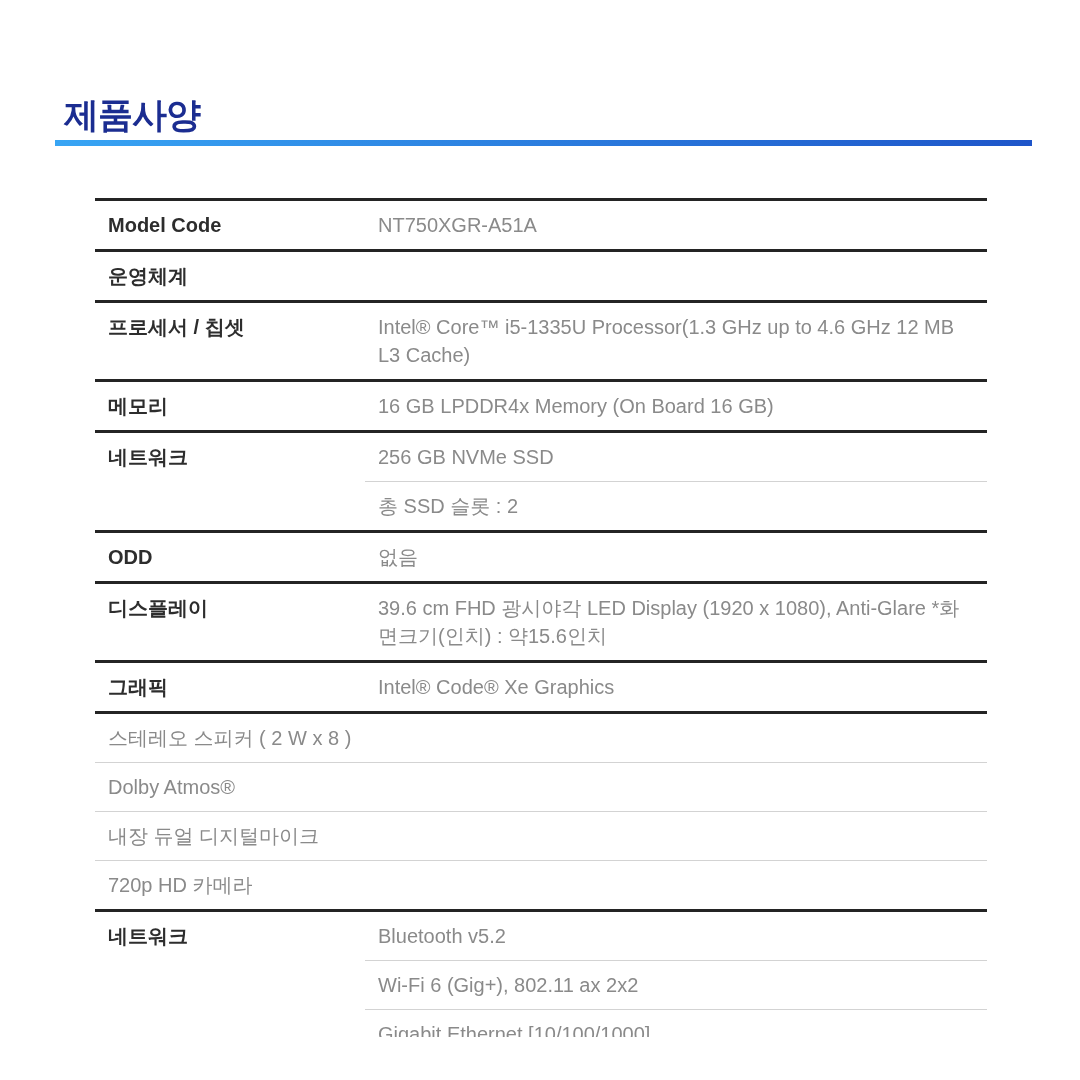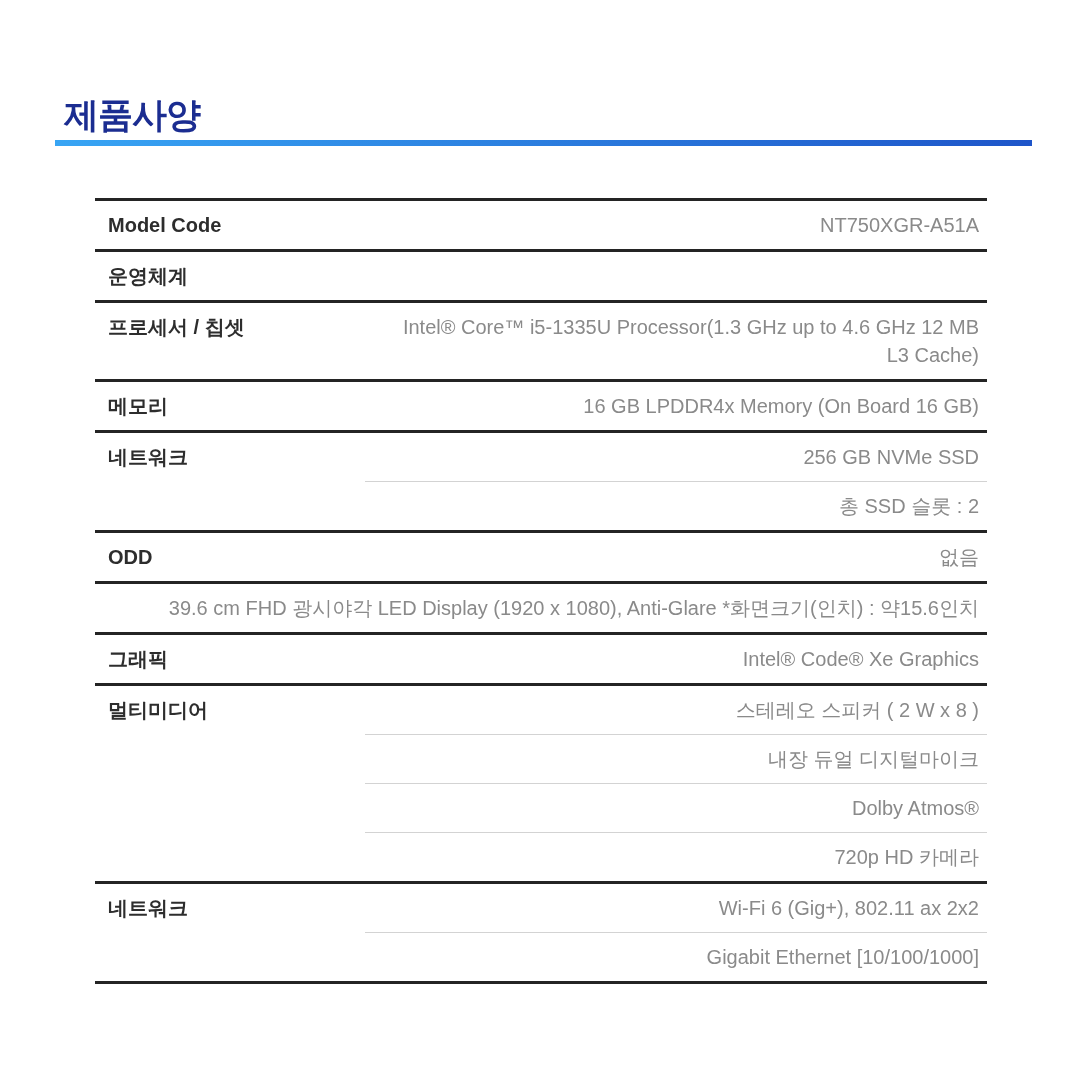--- a/index.html
+++ b/index.html
@@ -58,21 +58,20 @@
     flex: 0 0 270px;
     padding: 10px 6px 10px 13px;
     font-size: 20px;
     line-height: 28px;
     font-weight: 700;
     color: var(--label-color);
   }
   .spec-values {
     flex: 1 1 auto;
     min-width: 0;
-    text-align: right;
   }
   .spec-value {
     padding: 10px 8px 10px 13px;
     font-size: 20px;
     line-height: 28px;
     color: var(--value-color);
     border-bottom: 1px solid var(--light-border);
   }
   .spec-value:last-child {
     border-bottom: none;
@@ -113,40 +112,41 @@
           <div class="spec-value">총 SSD 슬롯 : 2</div>
         </div>
       </div>
       <div class="spec-row">
         <div class="spec-label">ODD</div>
         <div class="spec-values">
           <div class="spec-value">없음</div>
         </div>
       </div>
       <div class="spec-row">
+        <div class="spec-label">디스플레이</div>
         <div class="spec-values">
           <div class="spec-value">39.6 cm FHD 광시야각 LED Display (1920 x 1080), Anti-Glare *화면크기(인치) : 약15.6인치</div>
         </div>
       </div>
       <div class="spec-row">
         <div class="spec-label">그래픽</div>
         <div class="spec-values">
           <div class="spec-value">Intel® Code® Xe Graphics</div>
         </div>
       </div>
       <div class="spec-row">
-        <div class="spec-label">멀티미디어</div>
         <div class="spec-values">
           <div class="spec-value">스테레오 스피커 ( 2 W x 8 )</div>
+          <div class="spec-value">Dolby Atmos®</div>
           <div class="spec-value">내장 듀얼 디지털마이크</div>
-          <div class="spec-value">Dolby Atmos®</div>
           <div class="spec-value">720p HD 카메라</div>
         </div>
       </div>
       <div class="spec-row">
         <div class="spec-label">네트워크</div>
         <div class="spec-values">
+          <div class="spec-value">Bluetooth v5.2</div>
           <div class="spec-value">Wi-Fi 6 (Gig+), 802.11 ax 2x2</div>
           <div class="spec-value">Gigabit Ethernet [10/100/1000]</div>
         </div>
       </div>
     </div>
 </div>
 
 </body></html>

